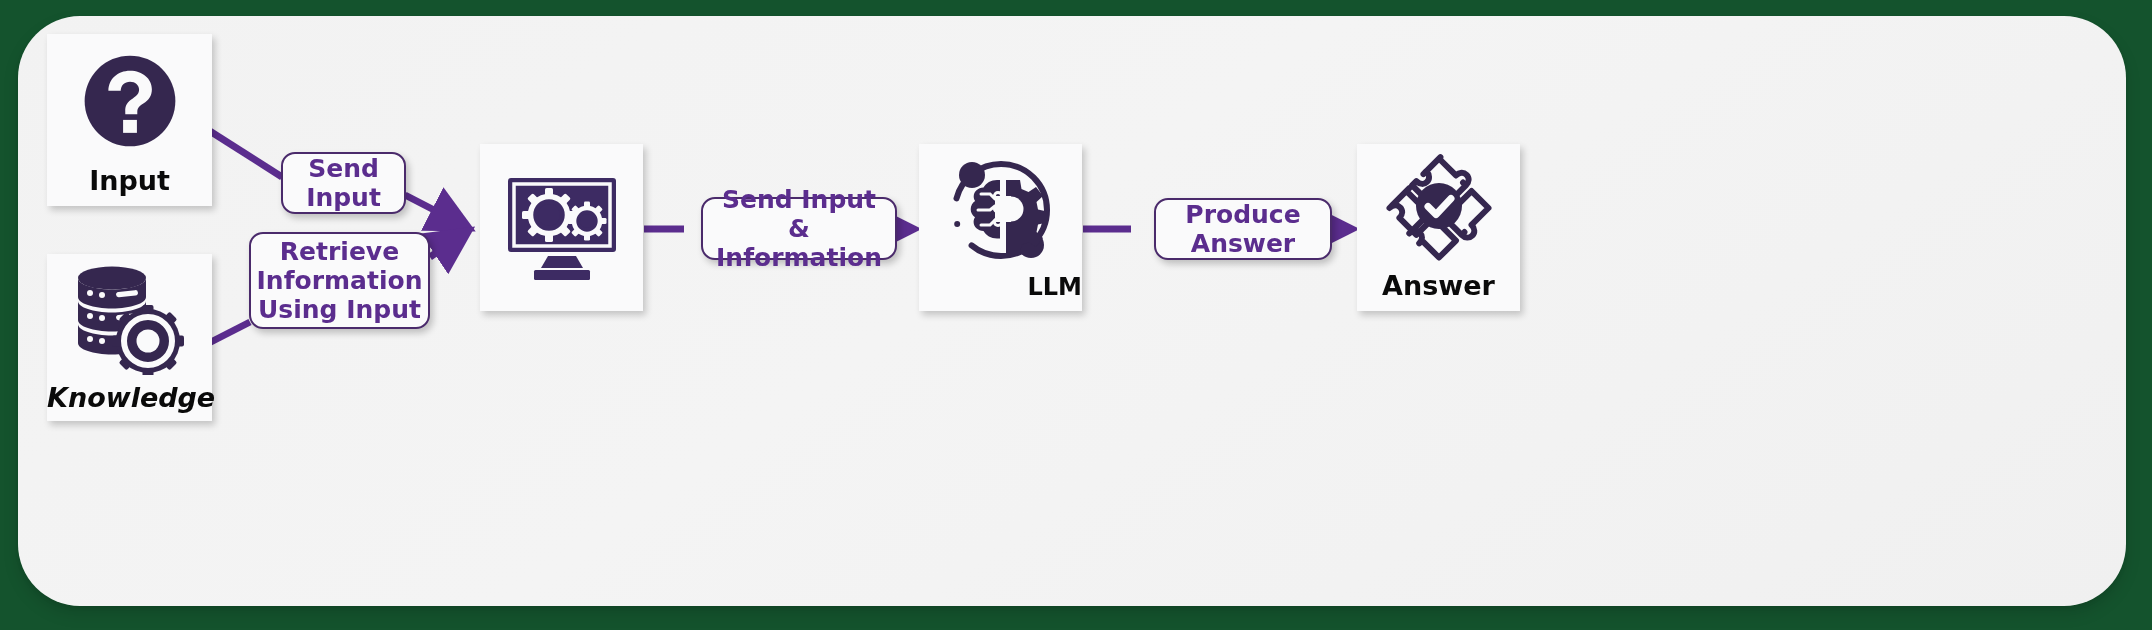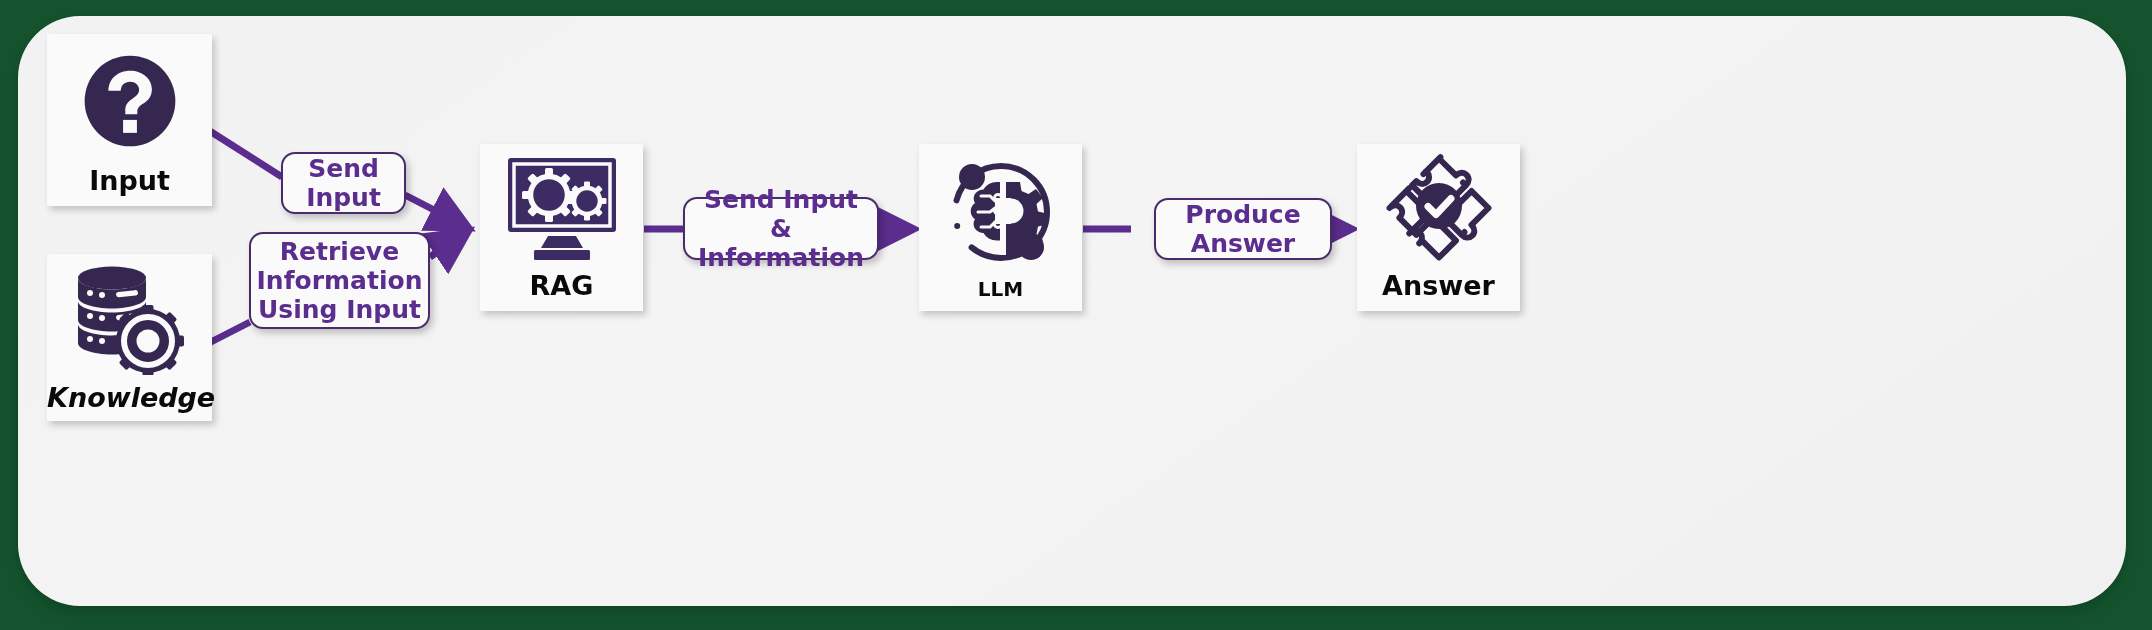--- a/index.html
+++ b/index.html
@@ -63,21 +63,21 @@
     line-height: 1;
   }
   
   #node-input      { left: 47px;   top: 34px;  width: 165px; height: 172px; }
   #node-input .node-label      { font-size: 27px; padding-bottom: 12px; }
   #node-knowledge  { left: 47px;   top: 254px; width: 165px; height: 167px; }
   #node-knowledge .node-label  { font-size: 27px; padding-bottom: 10px; font-style: italic; }
   #node-rag        { left: 480px;  top: 144px; width: 163px; height: 167px; }
   #node-rag .node-label        { font-size: 27px; padding-bottom: 12px; }
   #node-llm        { left: 919px;  top: 144px; width: 163px; height: 167px; }
-  #node-llm .node-label        { font-size: 20px; padding-bottom: 12px; }
+  #node-llm .node-label        { font-size: 24px; padding-bottom: 12px; text-align: right; }
   #node-answer     { left: 1357px; top: 144px; width: 163px; height: 167px; }
   #node-answer .node-label     { font-size: 27px; padding-bottom: 12px; }
 
   
   .edge-label {
     position: absolute;
     background: #fafafb;
     border: 2px solid #4a2a6b;
     border-radius: 14px;
     box-shadow: 3px 4px 7px rgba(0,0,0,0.22);
@@ -88,21 +88,21 @@
     text-align: center;
     display: flex;
     align-items: center;
     justify-content: center;
     box-sizing: border-box;
     padding: 6px 4px;
     white-space: pre-line;
   }
   #label-send-input        { left: 281px;  top: 152px; width: 125px; height: 62px; }
   #label-retrieve          { left: 249px;  top: 232px; width: 181px; height: 97px; }
-  #label-send-input-info   { left: 683px;  top: 197px; width: 196px; height: 63px; }
+  #label-send-input-info   { left: 701px;  top: 197px; width: 196px; height: 63px; }
   #label-produce-answer    { left: 1154px; top: 198px; width: 178px; height: 62px; border-radius: 14px; }
 </style>
 </head>
 <body>
 
 <div id="canvas">
 
   <div id="panel"></div>
 
   <svg id="wires" viewBox="0 0 2152 630" xmlns="http://www.w3.org/2000/svg">
@@ -218,21 +218,20 @@
             <rect x="12" y="-3" width="7.5" height="6" rx="1.3" transform="rotate(45)"></rect>
           </g>
           <circle cx="0" cy="0" r="13" fill="none" stroke="#fafafb" stroke-width="4.6"></circle>
           <circle cx="0" cy="0" r="7" fill="#3d2b63"></circle>
         </g>
 
         <path d="M46 82h28l7 12H39z" fill="#3d2b63"></path>
         <rect x="32" y="96" width="56" height="10" rx="1.5" fill="#3d2b63"></rect>
       </svg>
     </div>
-    <div class="node-label">RAG</div>
   </div>
 
   <div class="node" id="node-llm">
     <div class="glyph">
       <svg width="116" height="116" viewBox="0 0 116 116" xmlns="http://www.w3.org/2000/svg">
 
         <circle cx="58" cy="58" r="46" fill="none" stroke="#35274f" stroke-width="6" stroke-dasharray="222 26 0 26" stroke-dashoffset="118" stroke-linecap="round"></circle>
 
         <circle cx="29" cy="23" r="13" fill="#35274f"></circle>
         <circle cx="88" cy="93" r="13" fill="#35274f"></circle>

